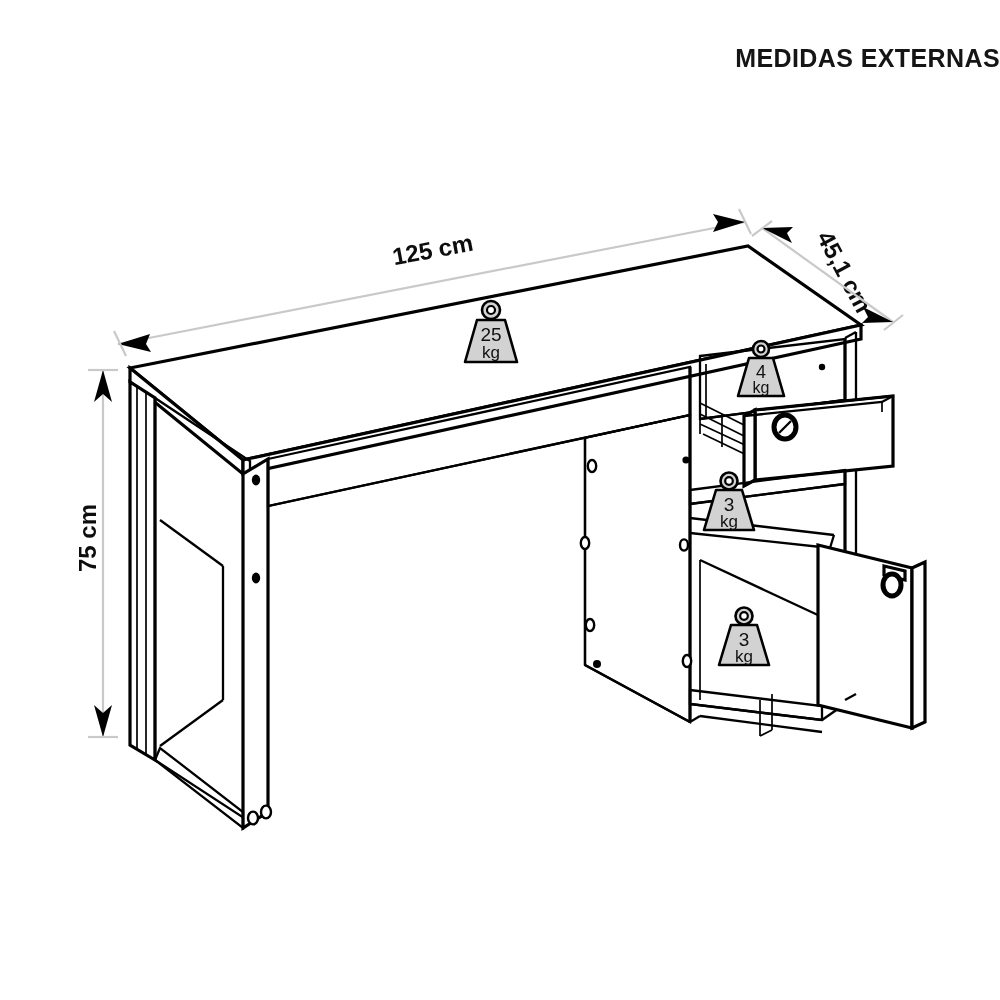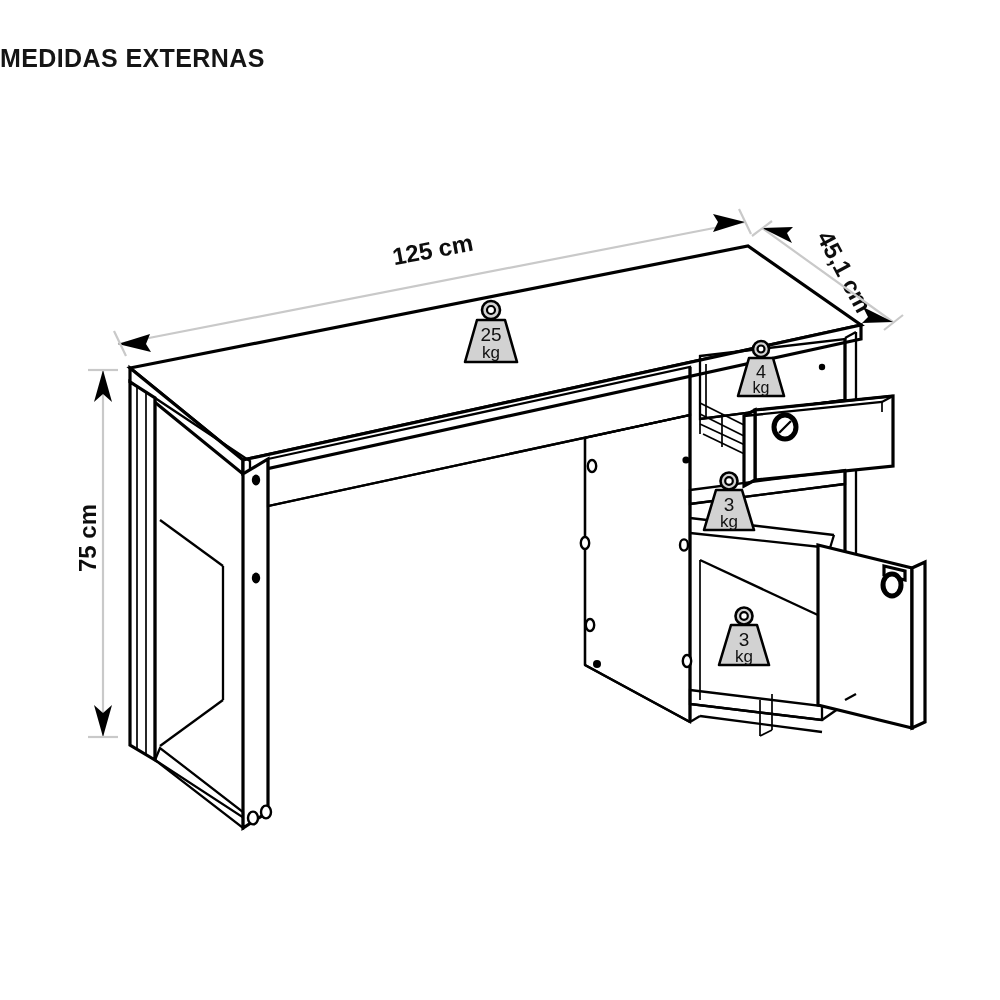--- a/index.html
+++ b/index.html
@@ -19,21 +19,21 @@
     position: relative;
     width: 1000px;
     height: 1000px;
     background: #ffffff;
   }
   #diagram-title {
     position: absolute;
     top: 44px;
     left: 0;
     width: 1000px;
-    text-align: left;
+    text-align: right;
     font-family: "Liberation Sans", sans-serif;
     font-size: 25px;
     font-weight: bold;
     letter-spacing: 0.4px;
     color: #151515;
     white-space: nowrap;
   }
   #drawing-canvas {
     position: absolute;
     top: 0;

